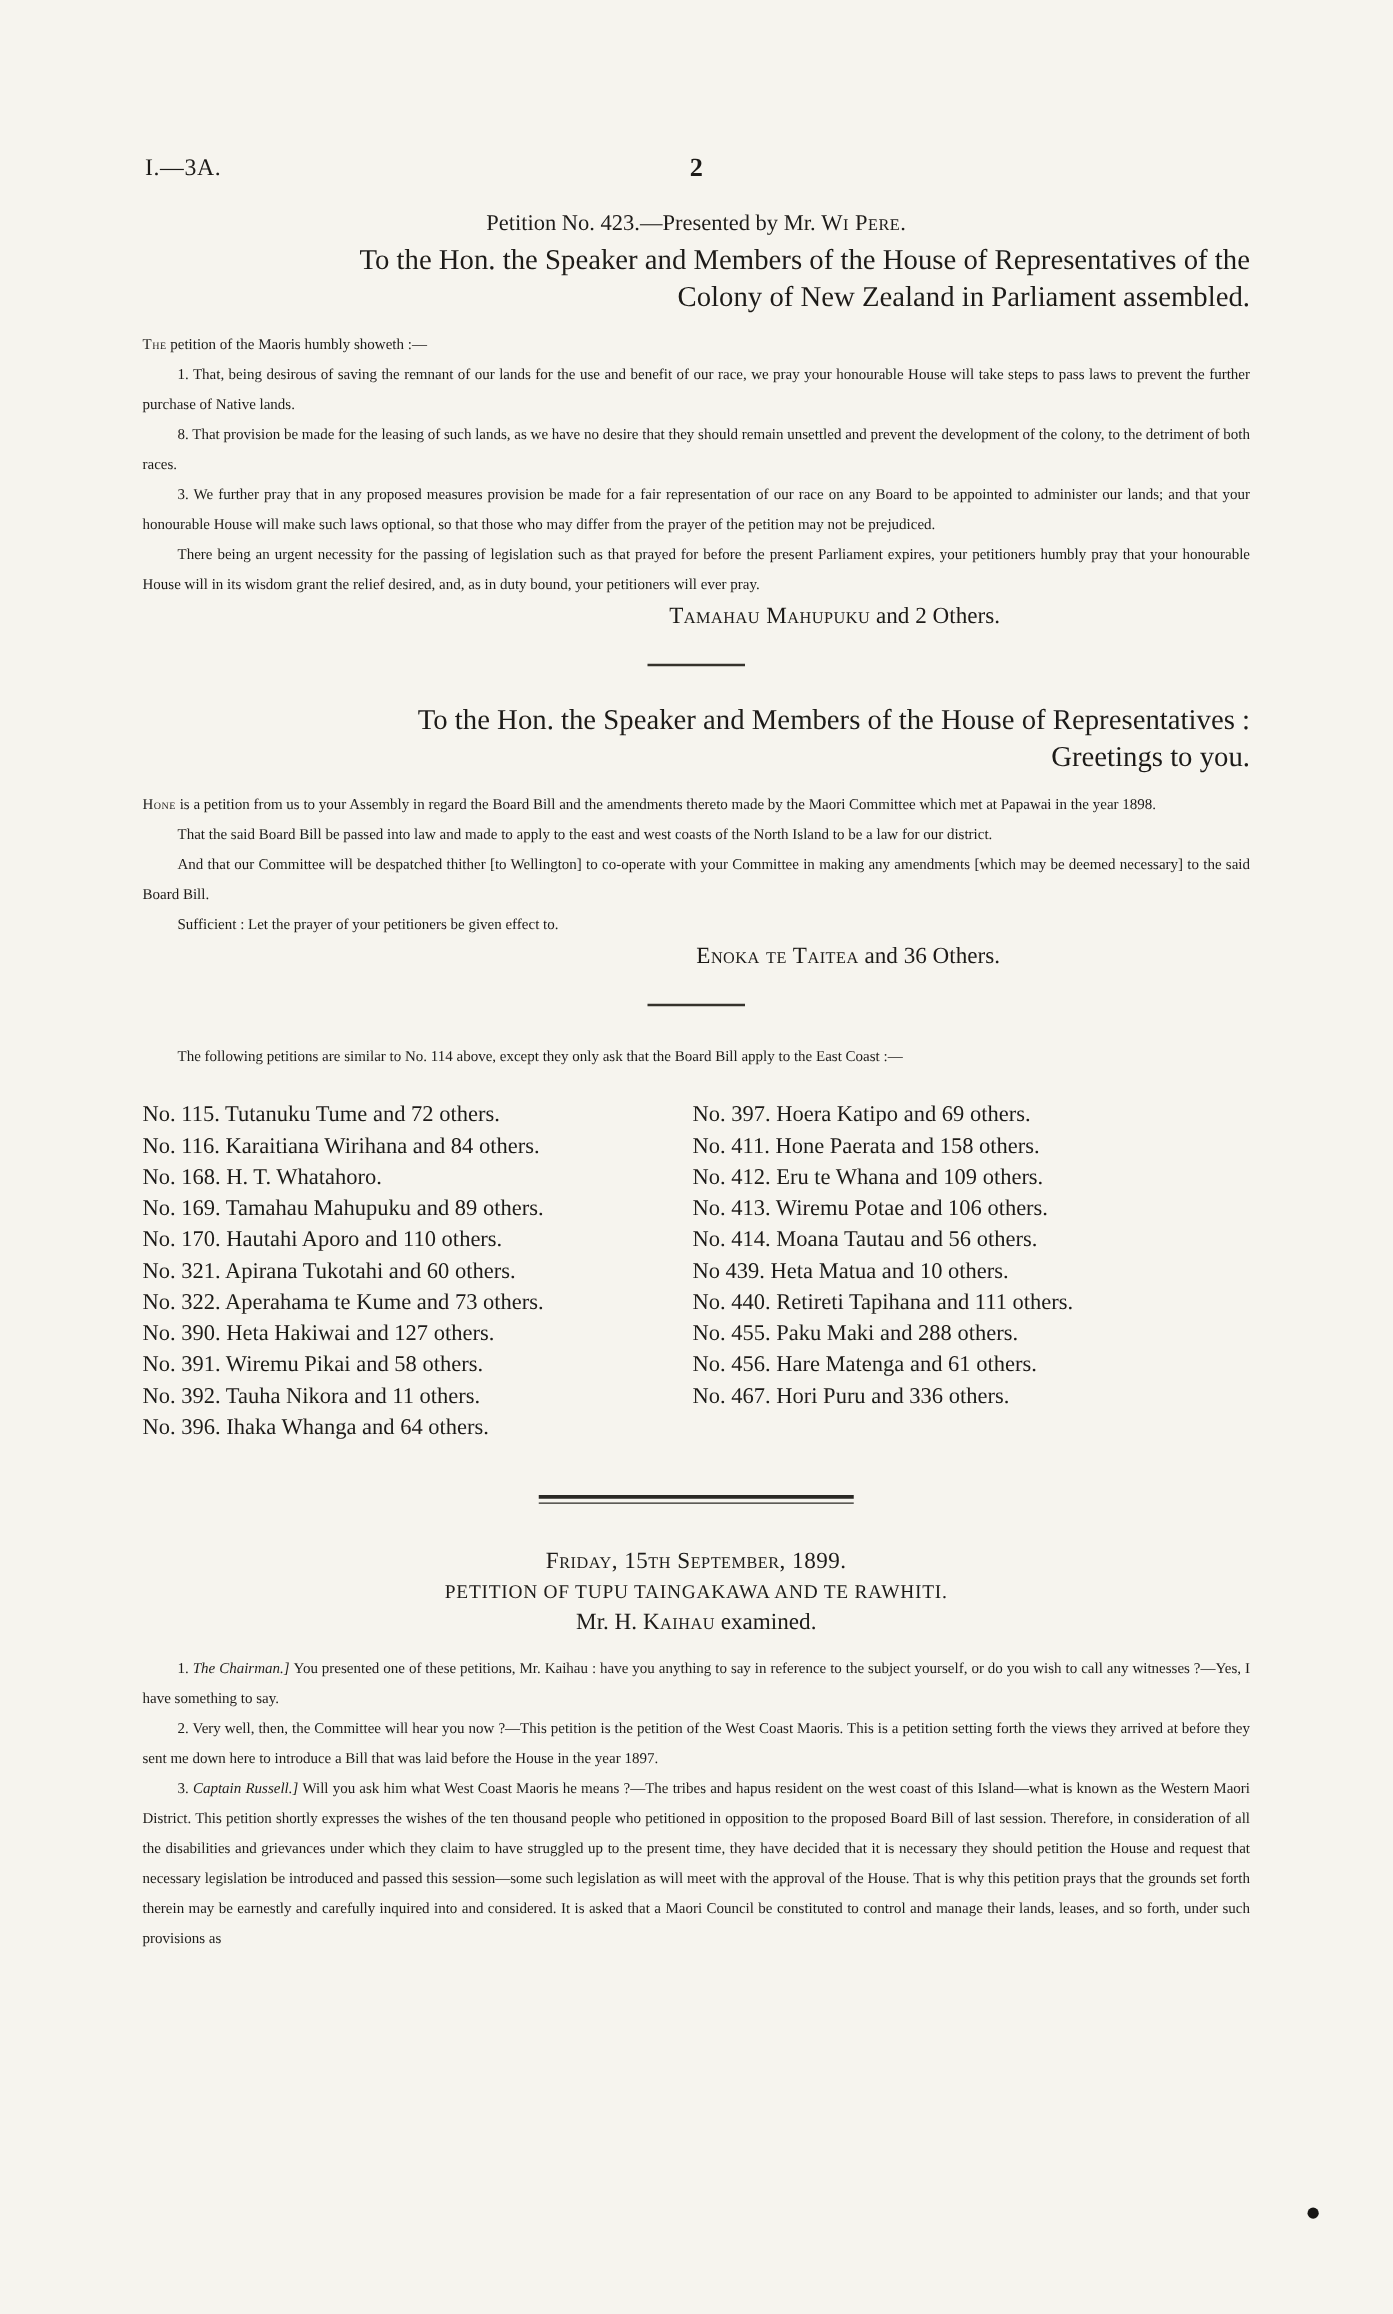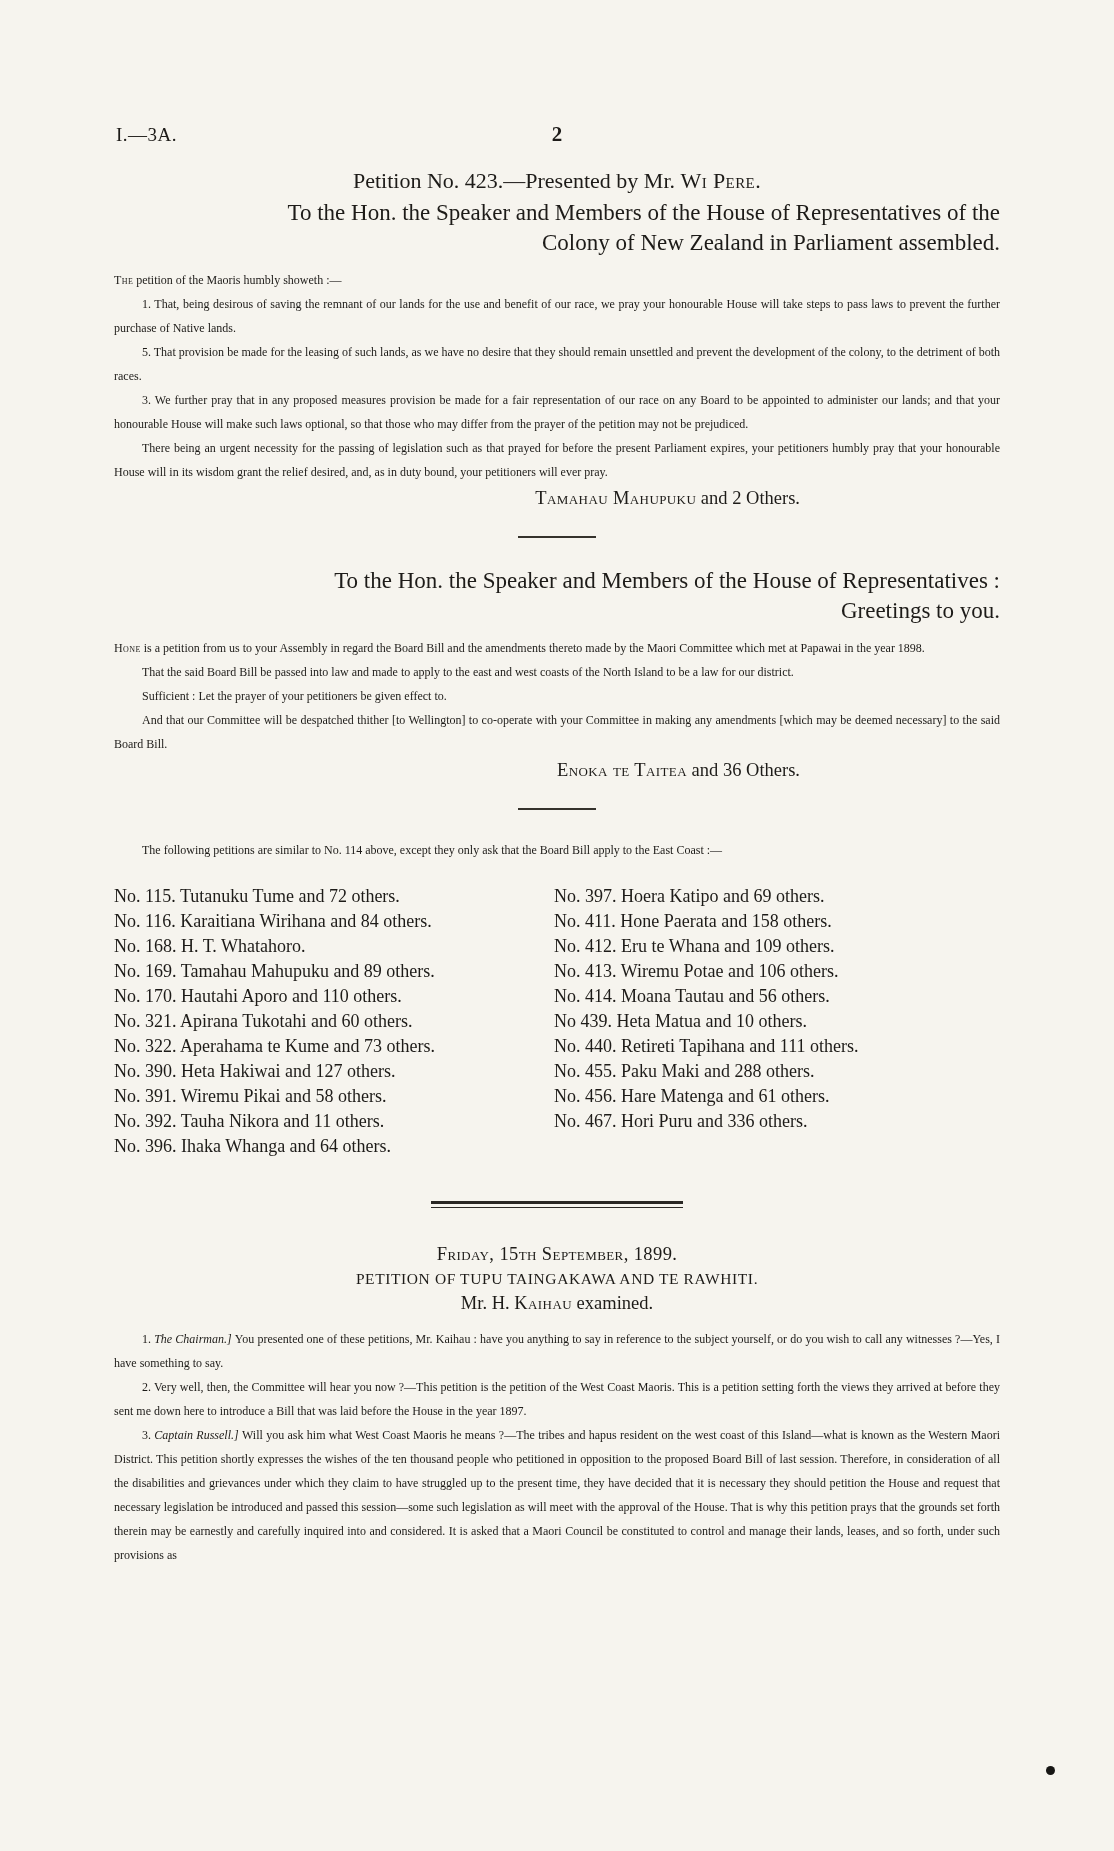--- a/index.html
+++ b/index.html
@@ -19,21 +19,21 @@
   }
   .page-header { position: relative; height: 32px; margin-bottom: 16px; }
   .doc-ref {
     position: absolute; left: 2px; top: 4px;
     font-size: 19px; letter-spacing: 0.5px;
   }
   .page-num {
     text-align: center; font-size: 21px; font-weight: bold; padding-top: 2px;
   }
   .petition-heading {
-    text-align: center; font-size: 22px; margin: 6px 0 4px 0;
+    text-align: center; font-size: 18px; margin: 6px 0 4px 0;
   }
   .sc { font-variant: small-caps; letter-spacing: 0.4px; }
   .address {
     text-align: right; font-size: 23px; line-height: 30px; margin: 2px 0 10px 0;
   }
   .address-line { display: block; }
   .body-para {
     margin: 0; font-size: 12px; line-height: 24px;
     text-align: justify; text-indent: 28px;
   }
@@ -83,37 +83,37 @@
   </header>
 
   <section>
     <div class="petition-heading"><span>Petition No. 423.—Presented by Mr. </span><span class="sc">Wi Pere.</span></div>
     <div class="address">
       <span class="address-line">To the Hon. the Speaker and Members of the House of Representatives of the</span>
       <span class="address-line">Colony of New Zealand in Parliament assembled.</span>
     </div>
     <p class="body-para no-indent"><span class="sc">The</span><span> petition of the Maoris humbly showeth :—</span></p>
     <p class="body-para">1. That, being desirous of saving the remnant of our lands for the use and benefit of our race, we pray your honourable House will take steps to pass laws to prevent the further purchase of Native lands.</p>
-    <p class="body-para">5. That provision be made for the leasing of such lands, as we have no desire that they should remain unsettled and prevent the development of the colony, to the detriment of both races.</p>
+    <p class="body-para">8. That provision be made for the leasing of such lands, as we have no desire that they should remain unsettled and prevent the development of the colony, to the detriment of both races.</p>
     <p class="body-para">3. We further pray that in any proposed measures provision be made for a fair representation of our race on any Board to be appointed to administer our lands; and that your honourable House will make such laws optional, so that those who may differ from the prayer of the petition may not be prejudiced.</p>
     <p class="body-para">There being an urgent necessity for the passing of legislation such as that prayed for before the present Parliament expires, your petitioners humbly pray that your honourable House will in its wisdom grant the relief desired, and, as in duty bound, your petitioners will ever pray.</p>
     <p class="signature"><span class="sc">Tamahau Mahupuku</span><span> and 2 Others.</span></p>
   </section>
 
   <div class="rule-short"></div>
 
   <section>
     <div class="address">
       <span class="address-line">To the Hon. the Speaker and Members of the House of Representatives :</span>
       <span class="address-line">Greetings to you.</span>
     </div>
     <p class="body-para no-indent"><span class="sc">Hone</span><span> is a petition from us to your Assembly in regard the Board Bill and the amendments thereto made by the Maori Committee which met at Papawai in the year 1898.</span></p>
     <p class="body-para">That the said Board Bill be passed into law and made to apply to the east and west coasts of the North Island to be a law for our district.</p>
+    <p class="body-para">And that our Committee will be despatched thither [to Wellington] to co-operate with your Committee in making any amendments [which may be deemed necessary] to the said Board Bill.</p>
     <p class="body-para">Sufficient : Let the prayer of your petitioners be given effect to.</p>
-    <p class="body-para">And that our Committee will be despatched thither [to Wellington] to co-operate with your Committee in making any amendments [which may be deemed necessary] to the said Board Bill.</p>
     <p class="signature"><span class="sc">Enoka te Taitea</span><span> and 36 Others.</span></p>
   </section>
 
   <div class="rule-short"></div>
 
   <section>
     <p class="body-para">The following petitions are similar to No. 114 above, except they only ask that the Board Bill apply to the East Coast :—</p>
     <div class="pet-columns">
       <div class="pet-col left">
         <div class="pet-item">No. 115. Tutanuku Tume and 72 others.</div>

